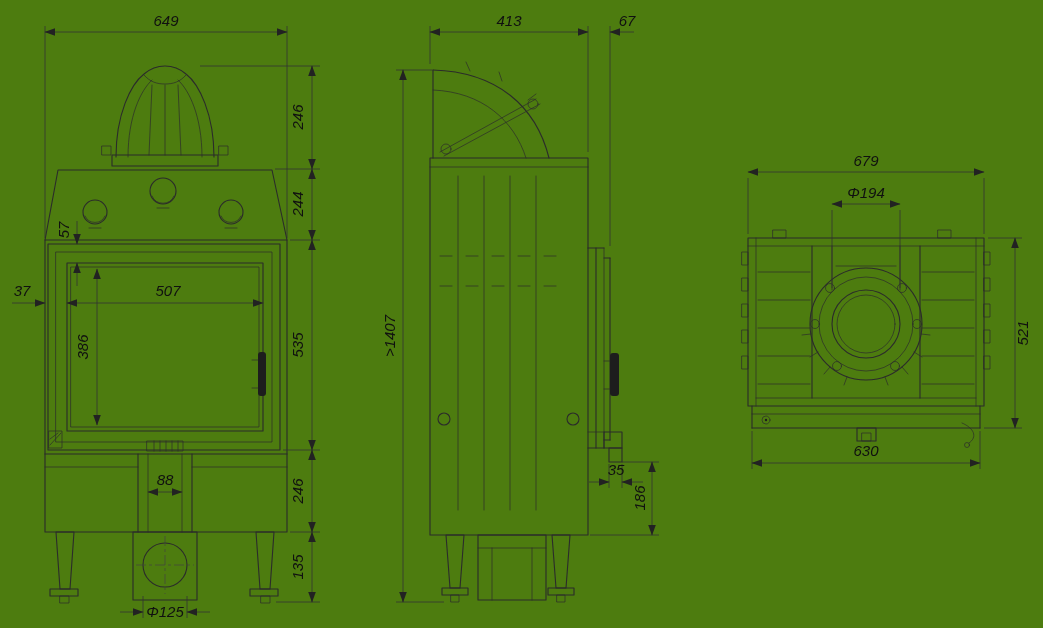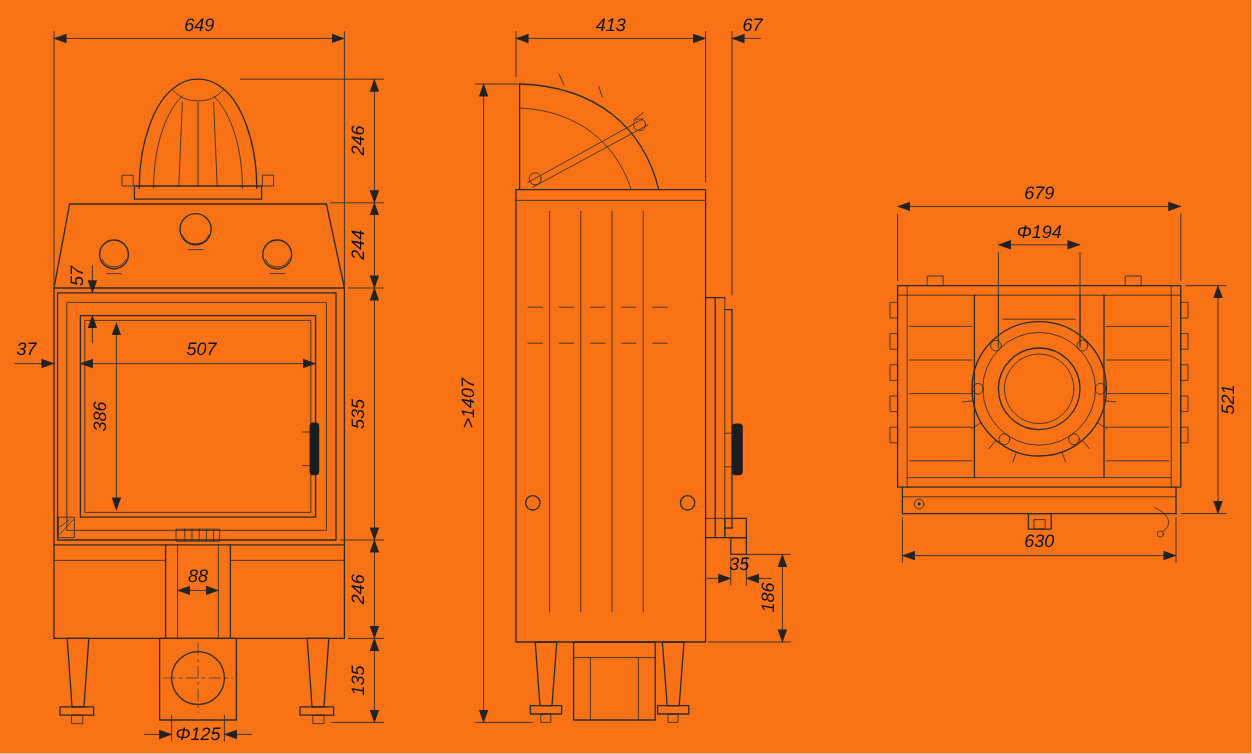--- a/index.html
+++ b/index.html
@@ -1,16 +1,16 @@
 <!DOCTYPE html>
 <html><head>
 <meta charset="utf-8">
 <style>
   html,body { margin:0; padding:0; background:#ffffff; }
-  .stage { width:1043px; height:628px; background:#f97316; position:relative; overflow:hidden;
+  .stage { width:1043px; height:628px; background:#4d7c0f; position:relative; overflow:hidden;
            font-family:"Liberation Sans", sans-serif; }
   svg { display:block; }
   .ol   { fill:none; stroke:#2b2b2b; stroke-width:1.1; stroke-linecap:round; stroke-linejoin:round; }
   .thin { stroke-width:0.7; }
   .dim  { fill:none; stroke:#333333; stroke-width:0.8; }
   .cl   { fill:none; stroke:#444; stroke-width:0.7; stroke-dasharray:10 3 3 3; }
   .solid{ fill:#1d1d1d; stroke:none; }
   .dtxt { font-family:"Liberation Sans", sans-serif; font-style:italic; font-size:15px;
           fill:#101010; text-anchor:middle; }
 </style>

